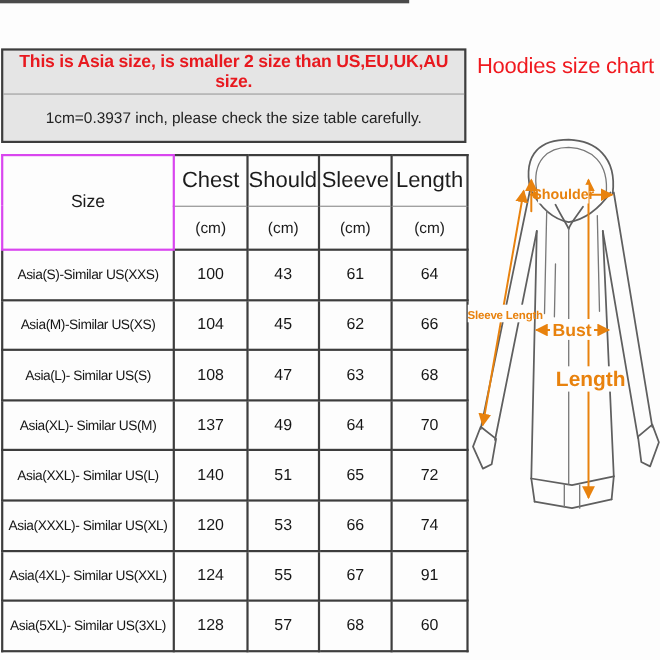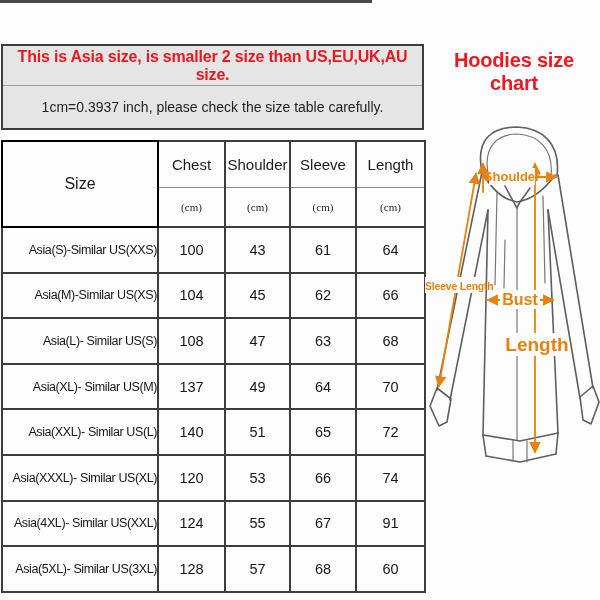--- a/index.html
+++ b/index.html
@@ -20,34 +20,34 @@
   .notice-row.r1{height:39px;border-bottom:1px solid #9a9a9a;font-weight:bold;font-size:16px;letter-spacing:-0.2px;}
   .notice-row.r2{height:44px;border-bottom:1px solid #9a9a9a;font-size:13.5px;color:#232323;}
   .notice-row.r3{height:42px;font-size:14px;color:#232323;}
 
   
   table.size-table{
     position:absolute;left:1px;top:140px;width:423px;
     border-collapse:collapse;table-layout:fixed;background:#fdfdfd;
   }
   .size-table th,.size-table td{border:2px solid #3d3d3d;padding:0;overflow:hidden;white-space:nowrap;}
-  .size-table th{font-weight:normal;font-size:15px;text-align:center;}
+  .size-table th{font-weight:normal;font-size:20px;text-align:center;}
   #col-headers th{border-bottom:1px solid #8a8a8a;}
-  #unit-headers th{border-top:1px solid #8a8a8a;font-size:11px;font-family:Liberation Serif, serif;}
+  #unit-headers th{border-top:1px solid #8a8a8a;font-size:14px;}
   #col-headers{height:46px;}
   #unit-headers{height:40px;}
   .size-table tbody tr{height:45.6px;}
-  .size-cell{text-align:right;font-size:12.5px;letter-spacing:-0.4px;padding-left:2px;color:#161616;}
+  .size-cell{text-align:center;font-size:12.5px;letter-spacing:-0.4px;padding-left:2px;color:#161616;}
   .num-cell{text-align:center;font-size:14.5px;color:#161616;}
   th.size-head{font-size:16px;}
 
   
   .side-title{
     position:absolute;left:428px;top:49px;width:172px;
-    text-align:center;font-size:20px;font-weight:bold;letter-spacing:-0.2px;
+    text-align:center;font-size:20px;font-weight:normal;letter-spacing:-0.2px;
   }
   svg.hoodie-svg{position:absolute;left:425px;top:100px;}
   .sketch{fill:none;stroke:#5f5f5f;stroke-width:1.6;stroke-linecap:round;stroke-linejoin:round;}
   .sketch-thin{fill:none;stroke:#787878;stroke-width:1.2;stroke-linecap:round;}
   .meas{fill:none;stroke-width:1.8;stroke-linecap:round;}
   .meas-label{font-family:"Liberation Sans",sans-serif;font-weight:bold;}
 </style>
 </head>
 <body>
 
@@ -61,21 +61,21 @@
 <table class="size-table">
   <colgroup>
     <col style="width:156px">
       <col style="width:67px">
       <col style="width:65px">
     <col style="width:66px">
       <col style="width:69px">
   </colgroup>
   <thead>
     <tr id="col-headers">
-      <th rowspan="2" class="size-head" style="border:2px solid #000000;">Size</th>
+      <th rowspan="2" class="size-head" style="border:2px solid #d946ef;">Size</th>
 
     <th>Chest</th>
         <th>Shoulder</th>
         <th>Sleeve</th>
         <th>Length</th>
       </tr>
     <tr id="unit-headers">
 
     <th>(cm)</th>
         <th>(cm)</th>

